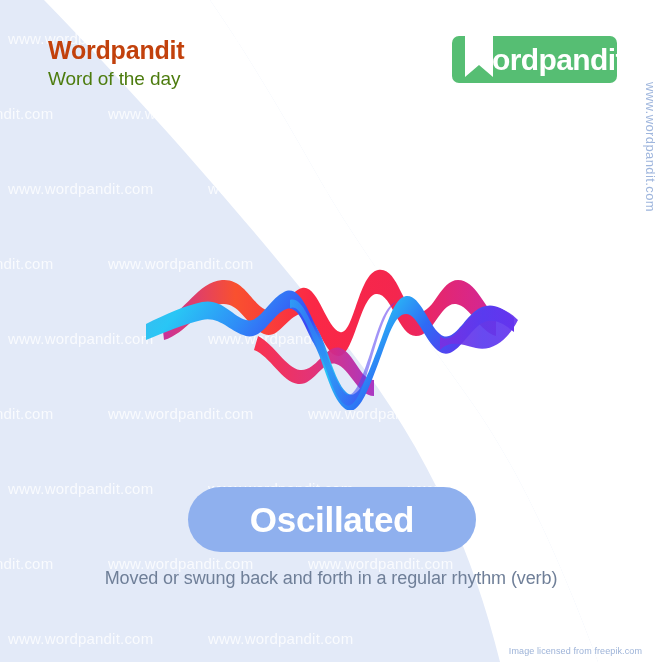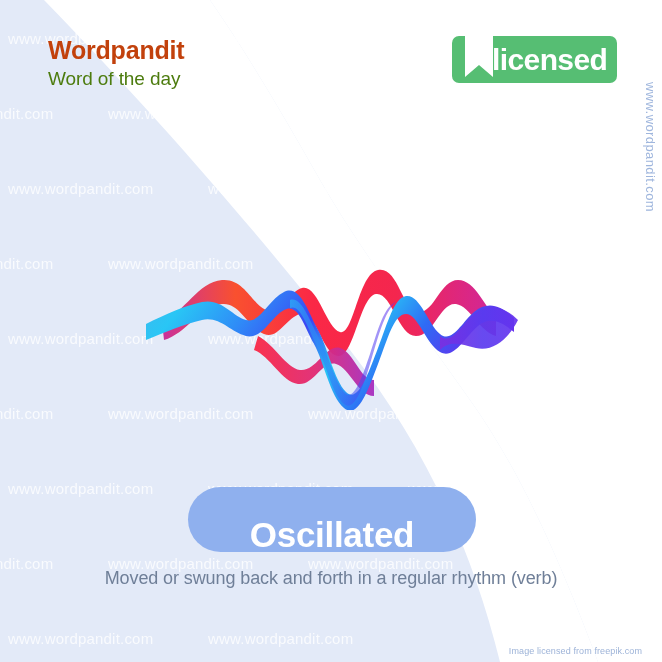--- a/index.html
+++ b/index.html
@@ -120,21 +120,21 @@
   
   .word-pill {
     position: absolute;
     left: 188px;
     top: 487px;
     width: 288px;
     height: 65px;
     background: #8fb0ee;
     border-radius: 33px;
     display: flex;
-    align-items: flex-end;
+    align-items: center;
     justify-content: center;
   }
   .word-pill-label {
     font-size: 35px;
     font-weight: bold;
     color: #ffffff;
     letter-spacing: -0.3px;
     line-height: 1;
   }
 
@@ -227,21 +227,21 @@
 
   <div class="header-block">
     <div class="brand-title">Wordpandit</div>
     <div class="brand-sub">Word of the day</div>
   </div>
 
   <div class="logo">
     <svg class="logo-bookmark" viewBox="0 0 28 56">
       <path d="M 0 0 L 28 0 L 28 50 L 14 38 L 0 50 Z" fill="#ffffff"></path>
     </svg>
-    <div class="logo-text">licensed</div>
+    <div class="logo-text">ordpandit</div>
   </div>
 
   <svg class="wave" viewBox="0 0 380 170" preserveAspectRatio="none">
     <defs>
       <linearGradient id="gRed" x1="0" y1="0" x2="1" y2="0">
         <stop offset="0%" stop-color="#c9309c"></stop>
         <stop offset="22%" stop-color="#f9502f"></stop>
         <stop offset="45%" stop-color="#fa2846"></stop>
         <stop offset="70%" stop-color="#f4264e"></stop>
         <stop offset="100%" stop-color="#d0279a"></stop>

